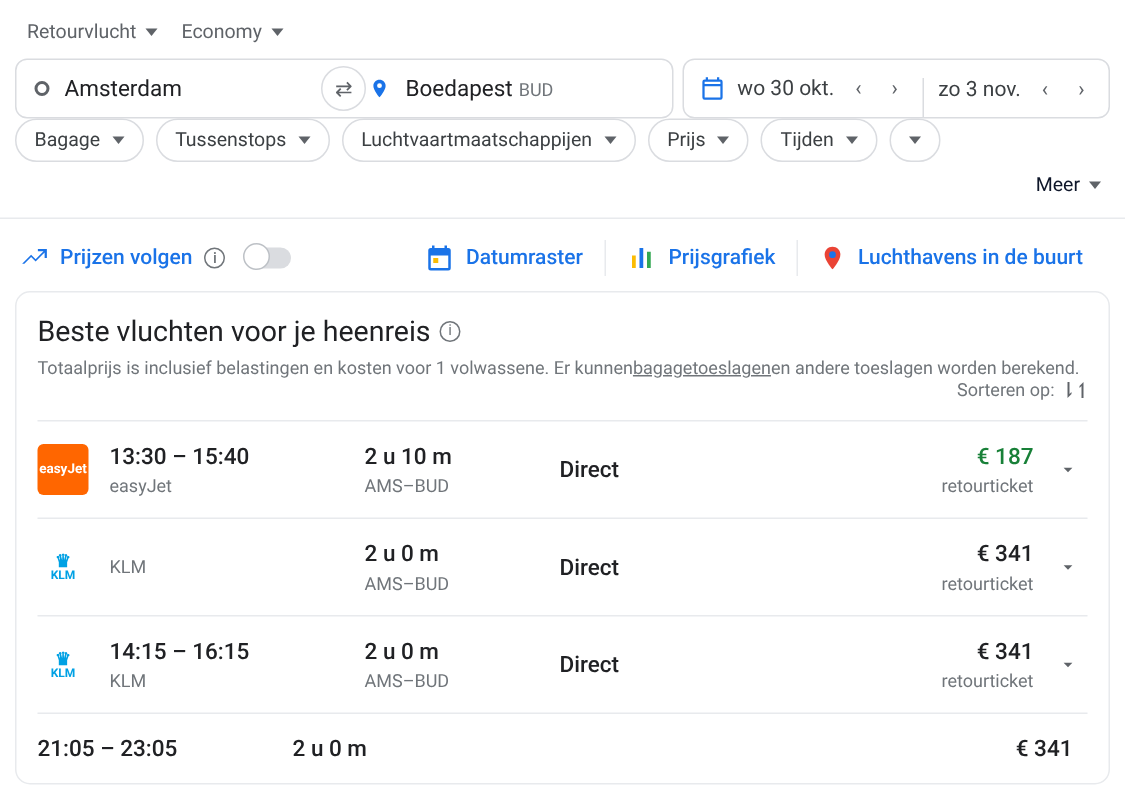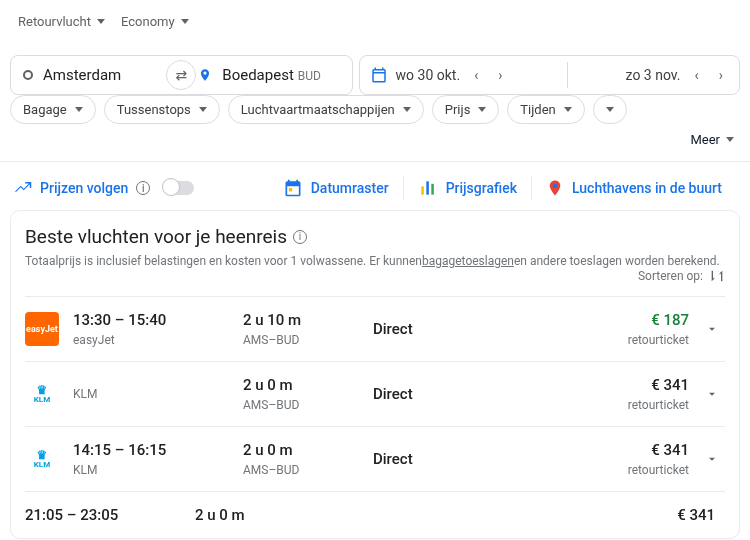--- a/index.html
+++ b/index.html
@@ -1,28 +1,28 @@
 <!DOCTYPE html>
 <html><head>
 <meta charset="utf-8">
 <style>
   * { box-sizing: border-box; }
   body { margin:0; font-family: Roboto, Arial, sans-serif; font-size:14px; color:#3c4043; background:#fff; width:750px; }
   .wrap { padding:8px 10px 0 10px; }
   .row { display:flex; align-items:center; }
   .drop { display:inline-flex; align-items:center; gap:6px; padding:6px 8px; color:#5f6368; font-size:13px; cursor:pointer; }
   .caret { width:0; height:0; border-left:4px solid transparent; border-right:4px solid transparent; border-top:5px solid #5f6368; }
-  .search-row { display:flex; gap:6px; margin-top:20px; }
+  .search-row { display:flex; gap:6px; margin-top:4px; }
   .card { border:1px solid #dadce0; border-radius:8px; background:#fff; }
   .odbox { flex:1; display:flex; align-items:center; position:relative; }
   .odfield { flex:1; display:flex; align-items:center; gap:10px; padding:10px 12px; }
   .odfield .txt { color:#202124; font-size:15px; }
   .code { color:#70757a; font-size:12px; margin-left:4px; }
   .swap { width:30px; height:30px; border:1px solid #dadce0; border-radius:50%; background:#fff; display:flex; align-items:center; justify-content:center; position:absolute; left:50%; transform:translateX(-50%); color:#5f6368; font-size:14px;}
-  .datebox { display:flex; align-items:center;gap:48px; }
+  .datebox { display:flex; align-items:flex-end; }
   .dateseg { display:flex; align-items:center; gap:8px; padding:10px 10px; }
   .vline { width:1px; height:26px; background:#dadce0; }
   .nav { padding:0 6px; color:#5f6368; cursor:pointer; }
   .chips { display:flex; flex-wrap:wrap; gap:8px; margin-top:0; }
   .chip { border:1px solid #dadce0; border-radius:18px; padding:6px 12px; display:inline-flex; align-items:center; gap:8px; color:#3c4043; font-size:13px; cursor:pointer; }
   .more { display:flex; justify-content:flex-end; margin-top:8px; color:#0f172a; font-size:13px; align-items:center; gap:6px; padding-right:6px;}
   .hline { height:1px; background:#e8eaed; margin:14px -10px; }
   .toolbar { display:flex; align-items:center; padding:0 4px 10px 4px; }
   .track { display:flex; align-items:center; gap:8px; color:#1a73e8; font-weight:500; font-size:14px; }
   .toggle { width:30px; height:14px; background:#dadce0; border-radius:10px; position:relative; margin-left:6px;}

